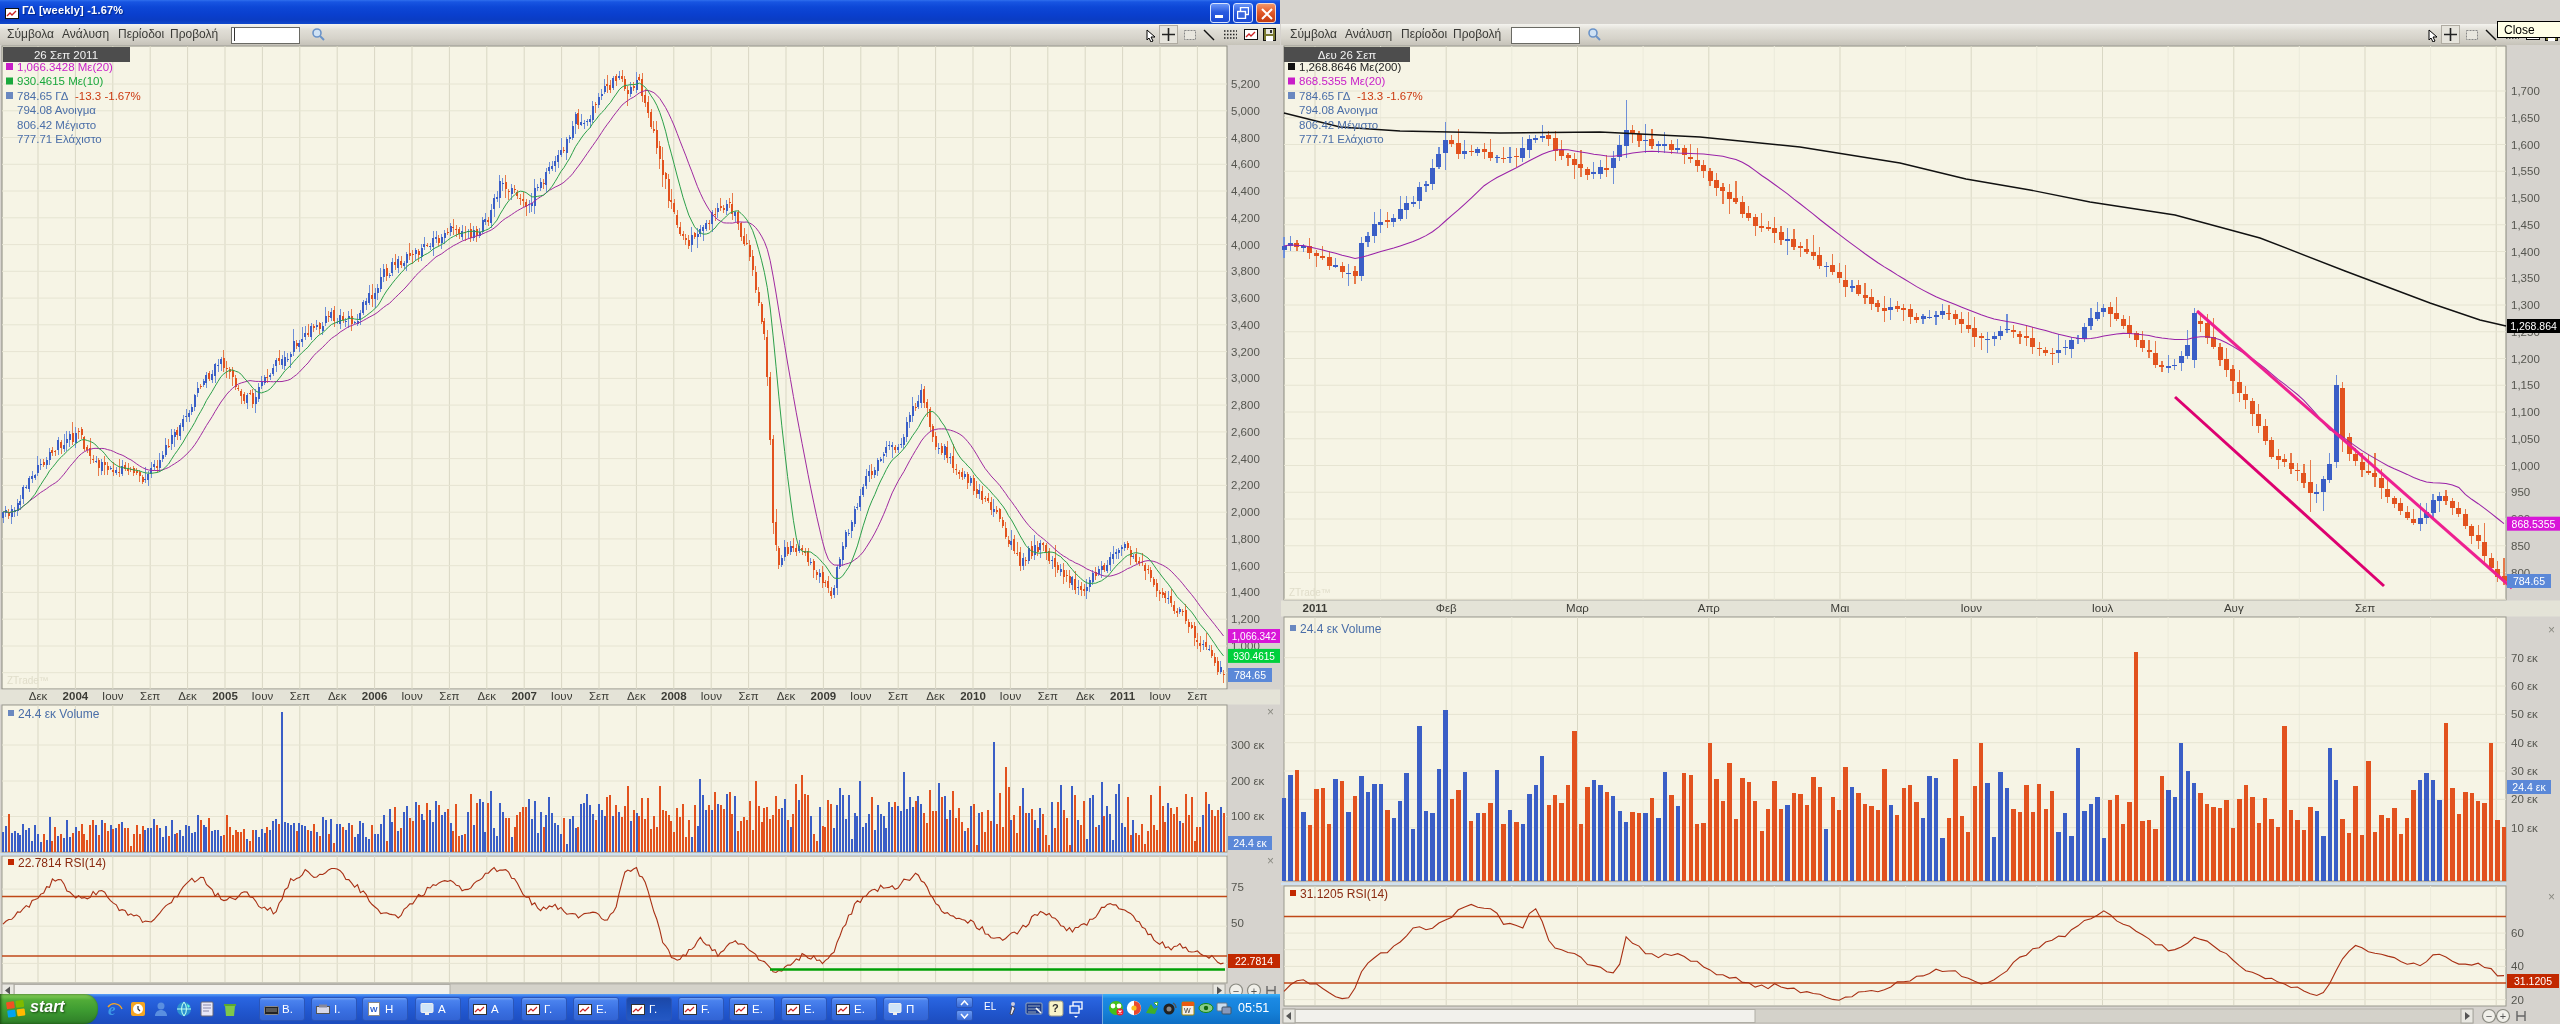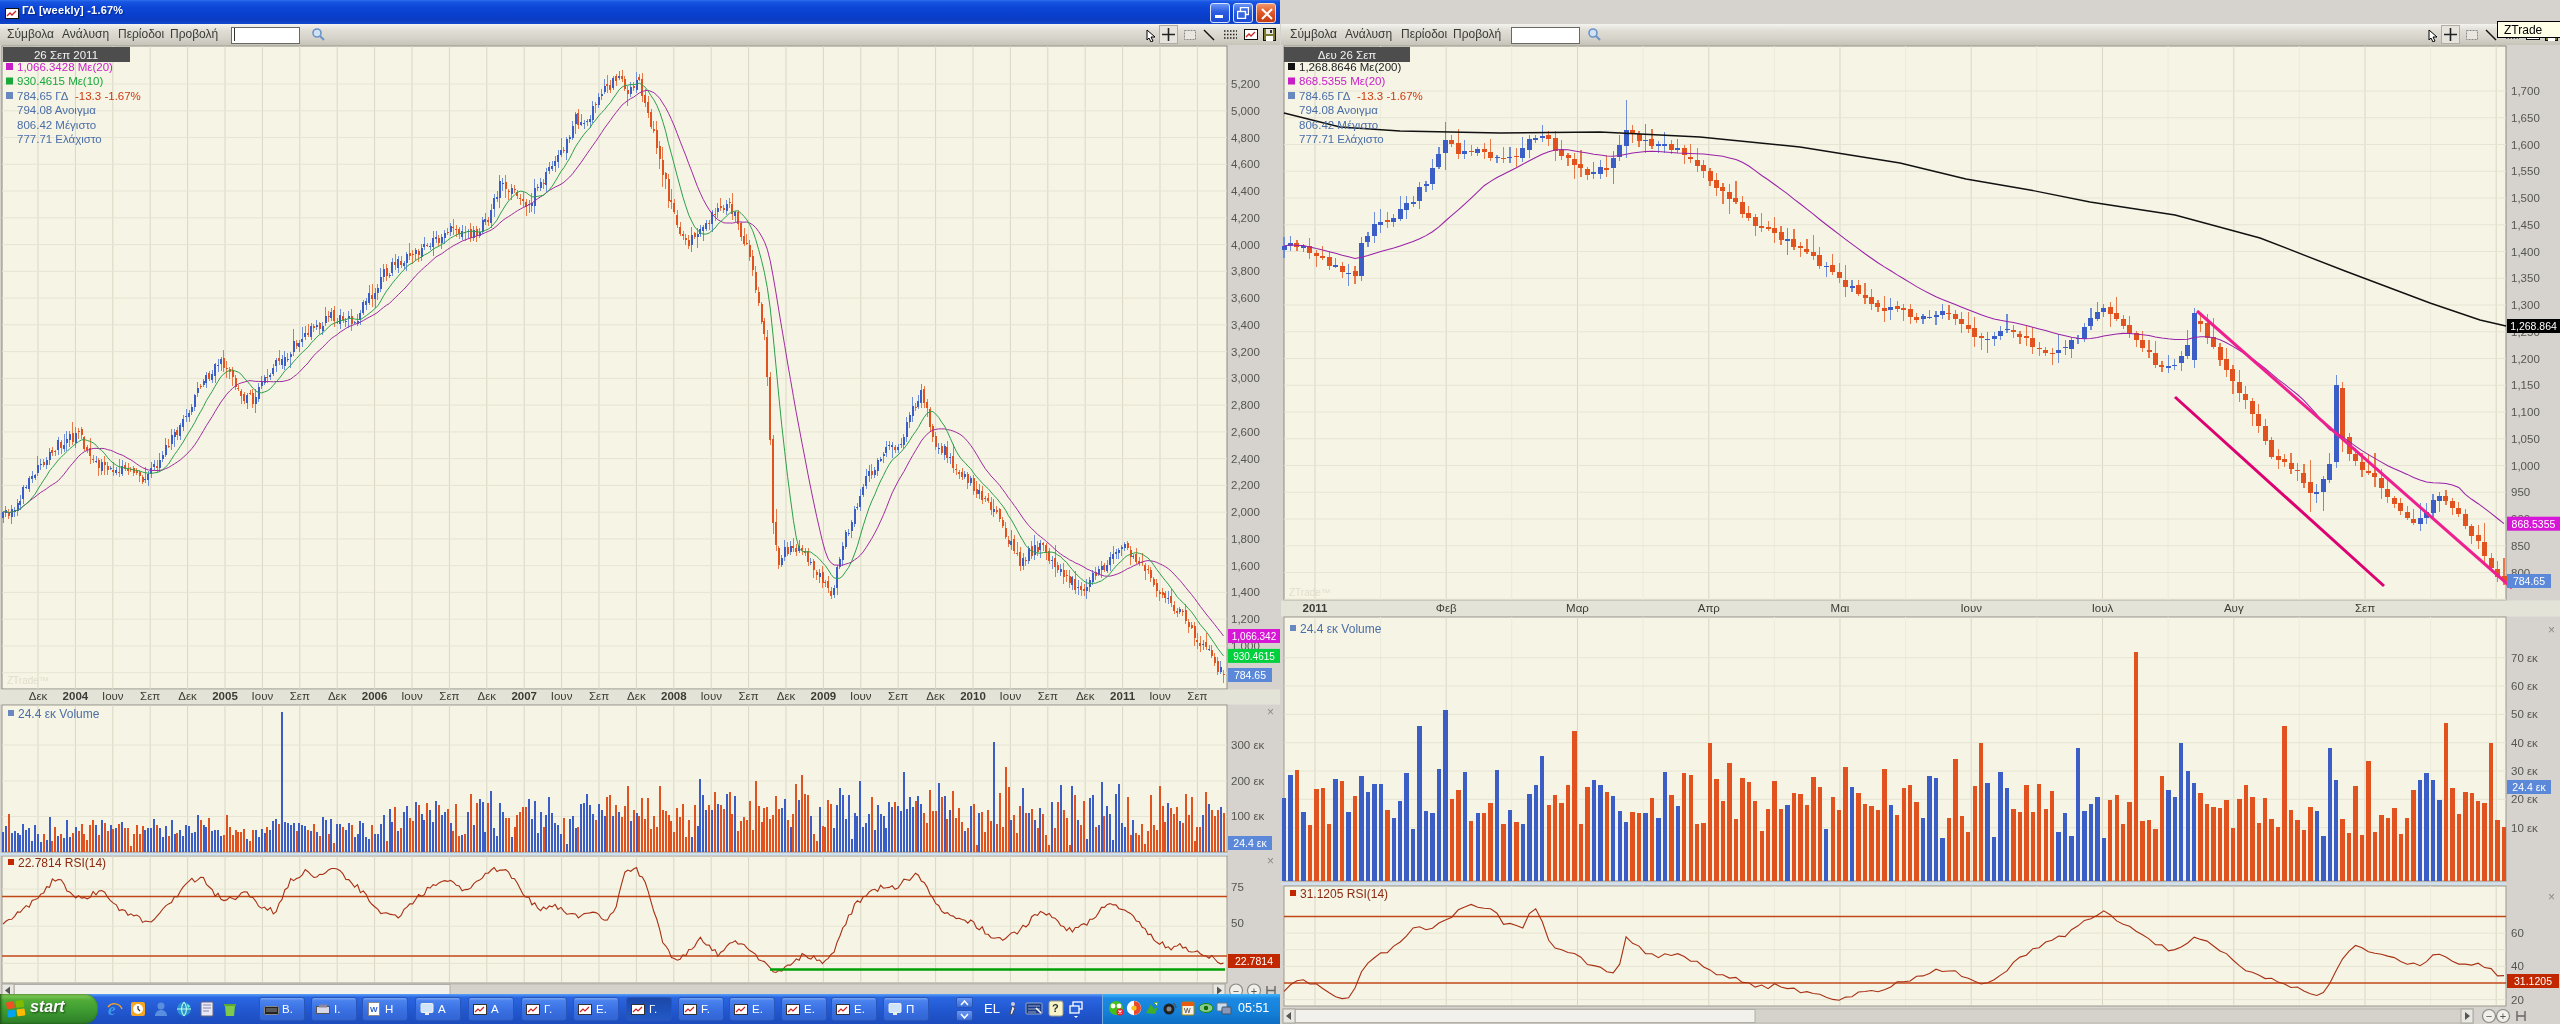--- a/index.html
+++ b/index.html
@@ -446,21 +446,21 @@
 <rect x="1283" y="1009" width="12" height="14" fill="#e8e7e1" stroke="#a8a69e" stroke-width="1"></rect>
 <path d="M1291 1012l-5 4 5 4z" fill="#555"></path>
 <rect x="2461" y="1009" width="12" height="14" fill="#e8e7e1" stroke="#a8a69e" stroke-width="1"></rect>
 <path d="M2465 1012l5 4-5 4z" fill="#555"></path>
 <circle cx="2489" cy="1016" r="6.5" fill="#f0efe9" stroke="#8a8a82" stroke-width="1.2"></circle>
 <text x="2489.0" y="1020.0" font-family="Liberation Sans, sans-serif" font-size="11" fill="#555" text-anchor="middle">−</text>
 <circle cx="2503" cy="1016" r="6.5" fill="#f0efe9" stroke="#8a8a82" stroke-width="1.2"></circle>
 <text x="2503.0" y="1020.0" font-family="Liberation Sans, sans-serif" font-size="11" fill="#555" text-anchor="middle">+</text>
 <path d="M2517 1011v10M2517 1016h8M2525 1011v10" stroke="#666" stroke-width="1.4" fill="none"></path>
     </svg>
-    <div style="position:absolute;left:1216px;top:21px;width:64px;height:17px;background:#ffffe7;border:1px solid #000;font-size:12px;color:#000;padding-left:6px;padding-top:1px;z-index:5">ZTrade</div>
+    <div style="position:absolute;left:1216px;top:21px;width:64px;height:17px;background:#ffffe7;border:1px solid #000;font-size:12px;color:#000;padding-left:6px;padding-top:1px;z-index:5">Close</div>
   </div>
 <div style="position:absolute;left:0;top:994px;width:1280px;height:34px;background:linear-gradient(180deg,#5aa0f8 0%,#2a66e2 10%,#2157cf 50%,#1c4bbc 90%,#15379b 100%);overflow:hidden">
     <div style="position:absolute;left:0;top:0;width:98px;height:30px;background:linear-gradient(180deg,#8ed45e 0%,#51ac38 20%,#3d9b31 55%,#2e7d28 100%);border-radius:0 14px 14px 0;box-shadow:1px 0 3px #1a4a12 inset, -2px 0 3px #1f5c18">
       <svg width="20" height="20" style="position:absolute;left:6px;top:5px">
         <g transform="rotate(-8 10 10)">
           <rect x="1" y="2" width="8" height="7" rx="1" fill="#f25022"></rect>
           <rect x="10.5" y="2" width="8" height="7" rx="1" fill="#7fba00"></rect>
           <rect x="1" y="10.5" width="8" height="7" rx="1" fill="#00a4ef"></rect>
           <rect x="10.5" y="10.5" width="8" height="7" rx="1" fill="#ffb900"></rect>
         </g>
@@ -589,21 +589,21 @@
     <div style="position:absolute;left:956px;top:3px;width:17px;height:11px;background:linear-gradient(#6a9af2,#3a6cd8);border:1px solid #2a55b8;border-radius:2px">
       <svg width="9" height="6" style="position:absolute;left:3px;top:2px">
         <path d="M1 5l3.5-4L8 5" stroke="#fff" stroke-width="1.5" fill="none"></path>
       </svg>
     </div>
     <div style="position:absolute;left:956px;top:16px;width:17px;height:11px;background:linear-gradient(#6a9af2,#3a6cd8);border:1px solid #2a55b8;border-radius:2px">
       <svg width="9" height="6" style="position:absolute;left:3px;top:2px">
         <path d="M1 1l3.5 4L8 1" stroke="#fff" stroke-width="1.5" fill="none"></path>
       </svg>
     </div>
-    <span style="position:absolute;left:984px;top:7px;color:#fff;font-size:13px">EL</span>
+    <span style="position:absolute;left:984px;top:7px;color:#fff;font-size:10px">EL</span>
     <svg style="position:absolute;left:1004px;top:6px" width="90" height="18">
       <path d="M6 14l2-8 3 2-3 7z" fill="#e8e8f0" stroke="#445"></path>
       <circle cx="9" cy="4" r="2" fill="#ccd"></circle>
       <g transform="translate(22,0)">
         <rect x="0" y="3" width="16" height="11" rx="1" fill="#1a3a8c" stroke="#9ab"></rect>
         <path d="M2 6h12M2 9h12M2 12h8" stroke="#9ab" stroke-width="1"></path>
         <path d="M10 8l5 5" stroke="#fff" stroke-width="1.6"></path>
       </g>
       <g transform="translate(45,0)">
         <rect x="0" y="1" width="14" height="15" rx="2" fill="#f8f4c8" stroke="#998"></rect>

